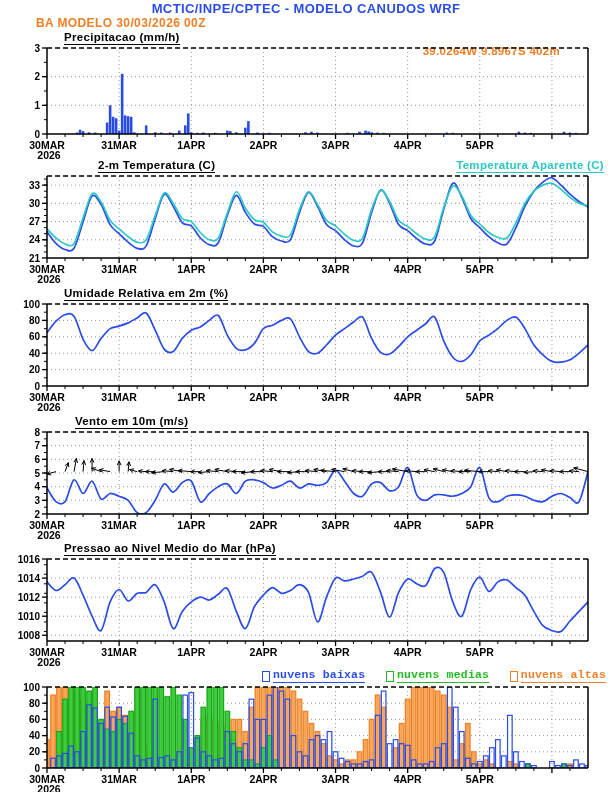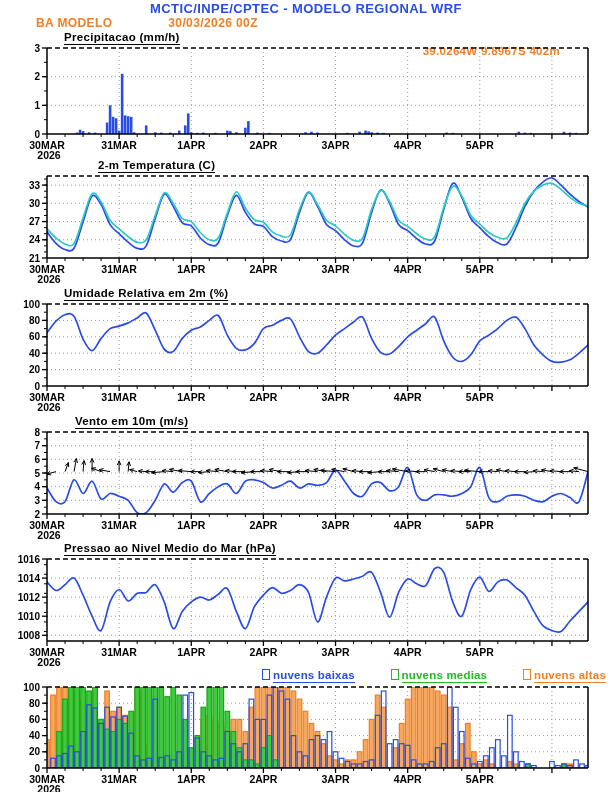--- a/index.html
+++ b/index.html
@@ -1,46 +1,47 @@
 <!DOCTYPE html>
 <html><head>
 <meta charset="utf-8">
 <style>
   html,body{margin:0;padding:0;background:#fff;}
   .page{position:relative;width:612px;height:792px;background:#fff;overflow:hidden;
         font-family:"Liberation Sans",sans-serif;font-weight:bold;}
   .hdr1{position:absolute;top:1px;left:0;width:612px;text-align:center;
         font-size:13px;letter-spacing:0.4px;color:#2a4ce6;}
   .hdr2{position:absolute;top:16px;left:36px;font-size:12px;letter-spacing:0.4px;color:#f08028;}
-  .hdr2 .run{margin-left:52px;}
+  .hdr2 .run{}
   .loc{position:absolute;top:45px;right:52px;font-size:11.5px;letter-spacing:0.3px;color:#f08028;}
   .ptitle{position:absolute;font-size:11.5px;letter-spacing:0.3px;color:#000;
           border-bottom:1.5px solid #000;padding-bottom:1px;line-height:12px;}
   .cyanleg{position:absolute;font-size:11.5px;letter-spacing:0.3px;color:#2cc8c4;
            border-bottom:1.5px solid #2cc8c4;padding-bottom:1px;line-height:12px;}
   .cloudleg{position:absolute;display:flex;justify-content:space-between;align-items:flex-start;}
-  .legitem{display:flex;align-items:flex-start;font-size:11.5px;letter-spacing:0.2px;line-height:12px;}
+  .legitem{display:flex;align-items:center;font-size:11.5px;letter-spacing:0.2px;line-height:12px;font-family:Liberation Mono, monospace;}
   .legbox{display:inline-block;width:6px;height:9px;margin-right:3px;margin-top:0;background:#fff;}
   .legitem span.lbl{border-bottom:1.5px solid;padding-bottom:1px;}
   svg{position:absolute;top:0;left:0;}
   svg text{font-family:"Liberation Sans",sans-serif;font-weight:bold;fill:#000;}
 </style>
 </head>
 <body>
 
 <div class="page">
-  <div class="hdr1">MCTIC/INPE/CPTEC - MODELO REGIONAL WRF</div>
+  <div class="hdr1">MCTIC/INPE/CPTEC - MODELO CANUDOS WRF</div>
   <div class="hdr2">
     <span>BA MODELO</span>
     <span class="run">30/03/2026 00Z</span>
   </div>
   <div class="loc">39.0264W 9.8967S 402m</div>
 
   <div class="ptitle" style="top:31px;left:64px;">Precipitacao (mm/h)</div>
   <div class="ptitle" style="top:159px;left:74px;margin-left:24px;">2-m Temperatura (C)</div>
+  <div class="cyanleg" style="top:159px;right:8px;">Temperatura Aparente (C)</div>
   <div class="ptitle" style="top:287px;left:64px;">Umidade Relativa em 2m (%)</div>
   <div class="ptitle" style="top:415px;left:64px;margin-left:11px;">Vento em 10m (m/s)</div>
   <div class="ptitle" style="top:542px;left:64px;">Pressao ao Nivel Medio do Mar (hPa)</div>
 
   <div class="cloudleg" style="top:669px;left:262px;right:6px;">
     <span class="legitem" style="color:#2a4ce6;">
       <span class="legbox" style="border:1.5px solid #2a4ce6;"></span>
       <span class="lbl">nuvens baixas</span>
     </span>
     <span class="legitem" style="color:#22bb22;">

